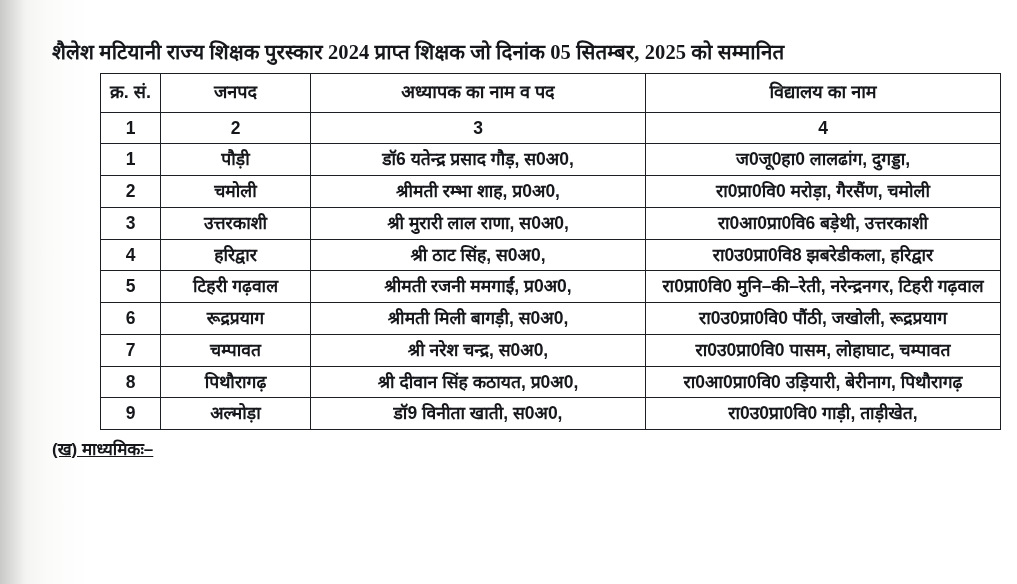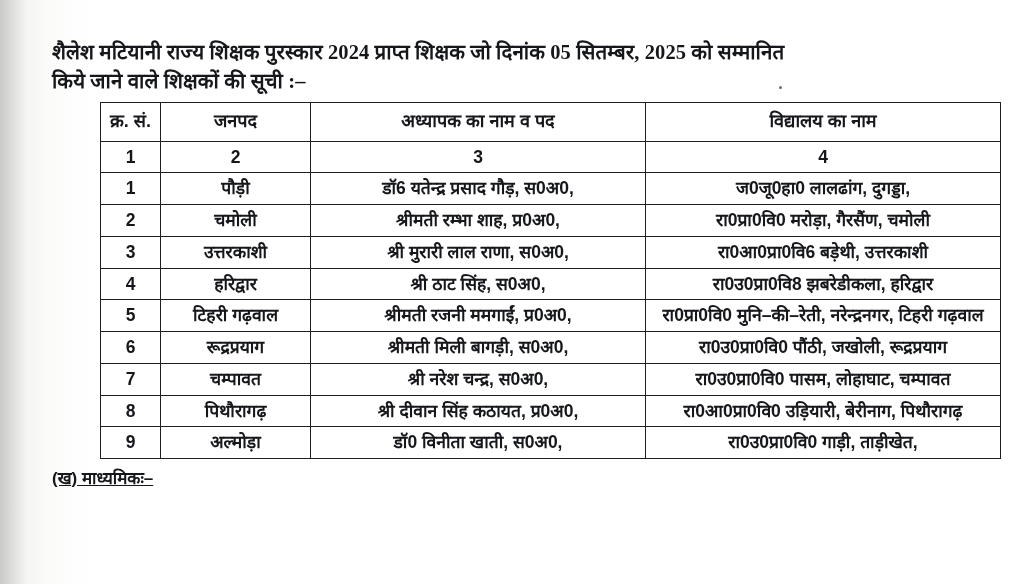--- a/index.html
+++ b/index.html
@@ -94,21 +94,20 @@
   }
 </style>
 </head>
 <body>
 
 <div class="page">
   <div class="content">
 
     <div class="heading">
       <span>शैलेश मटियानी राज्य शिक्षक पुरस्कार 2024 प्राप्त शिक्षक जो दिनांक 05 सितम्बर, 2025 को सम्मानित</span>
-      <span class="l2">किये जाने वाले शिक्षकों की सूची :–</span>
     </div>
 
 
     <table class="list">
       <colgroup>
         <col class="col-sn">
         <col class="col-dist">
         <col class="col-name">
         <col class="col-sch">
       </colgroup>
@@ -171,21 +170,21 @@
         </tr>
         <tr>
           <td>8</td>
           <td>पिथौरागढ़</td>
           <td class="cell-name">श्री दीवान सिंह कठायत, प्र0अ0,</td>
           <td class="cell-school">रा0आ0प्रा0वि0 उड़ियारी, बेरीनाग, पिथौरागढ़</td>
         </tr>
         <tr>
           <td>9</td>
           <td>अल्मोड़ा</td>
-          <td class="cell-name">डॉ0 विनीता खाती, स0अ0,</td>
+          <td class="cell-name">डॉ9 विनीता खाती, स0अ0,</td>
           <td class="cell-school">रा0उ0प्रा0वि0 गाड़ी, ताड़ीखेत,</td>
         </tr>
       </tbody>
     </table>
 
     <div class="footnote">(ख) माध्यमिकः–</div>
   </div>
   <div class="dot-artifact"></div>
 </div>
 

